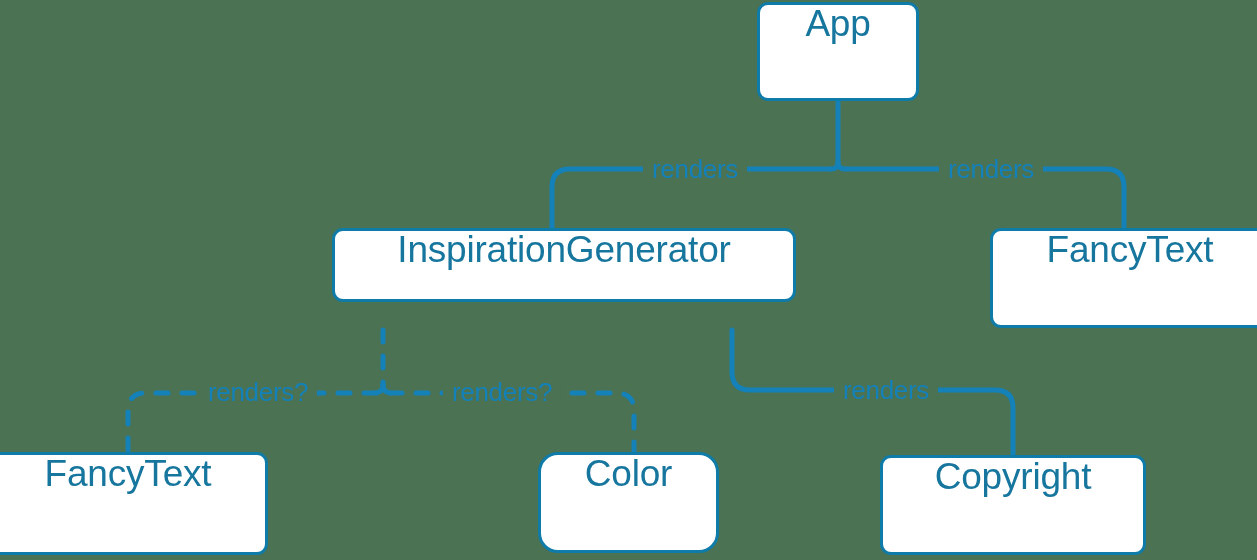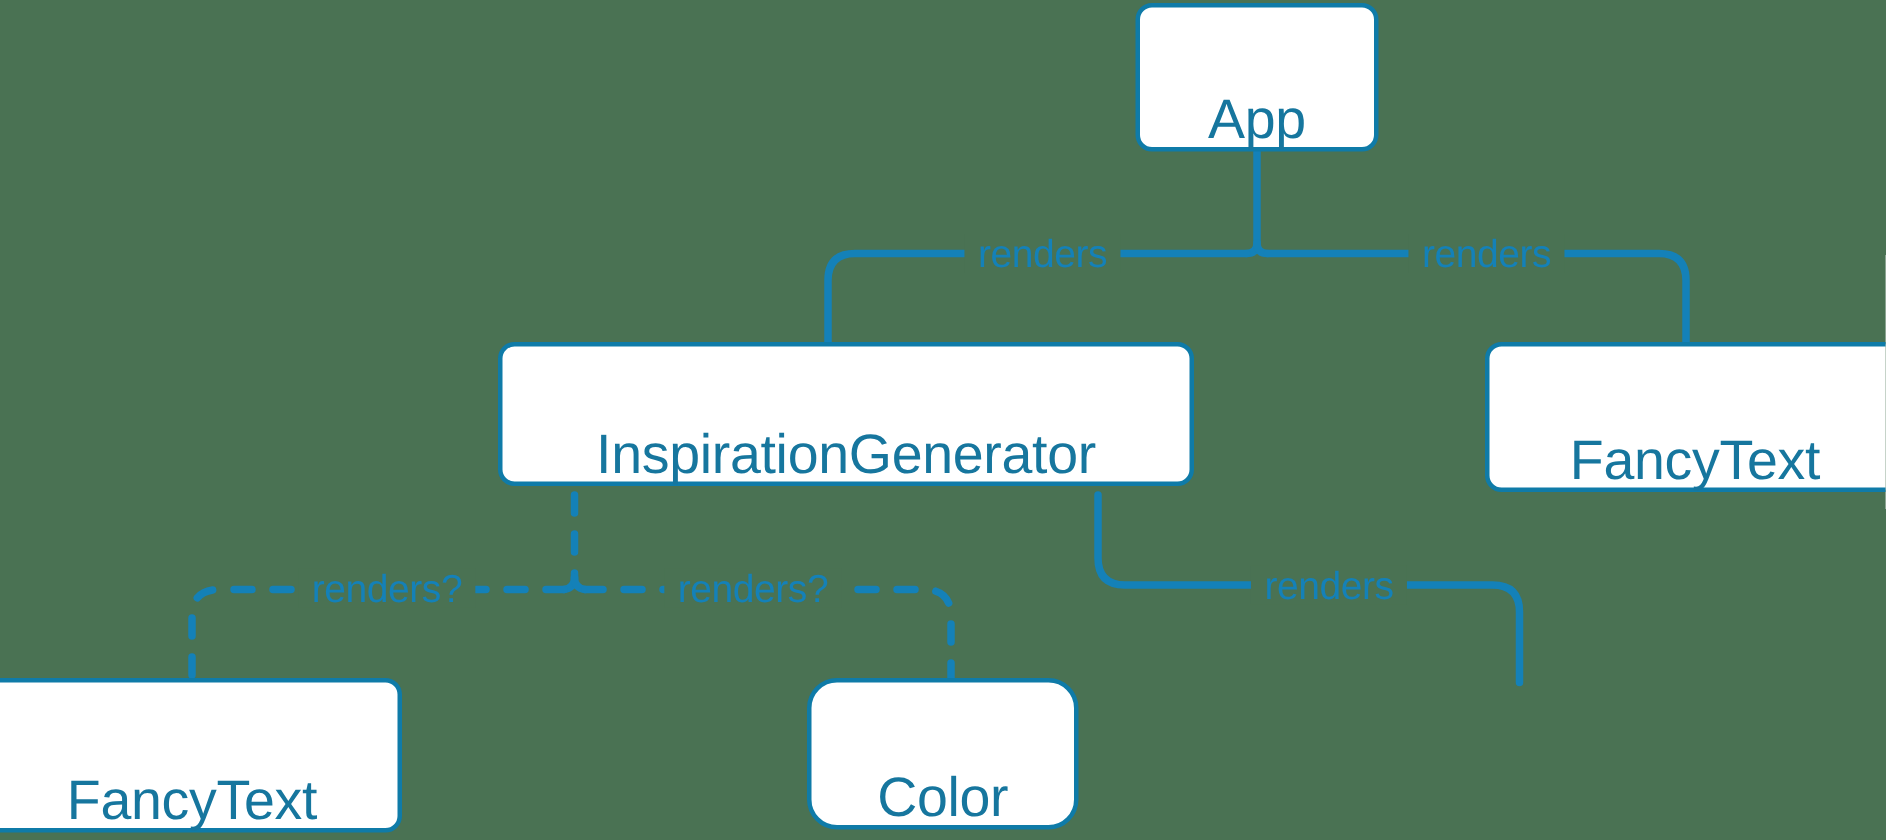--- a/index.html
+++ b/index.html
@@ -26,21 +26,21 @@
     height: 560px;
     display: block;
   }
   .node-box {
     position: absolute;
     box-sizing: border-box;
     background: #ffffff;
     border: 3px solid #0f7ba8;
     border-radius: 11px;
     display: flex;
-    align-items: flex-end;
+    align-items: flex-start;
     justify-content: center;
   }
   .node-label {
     color: #16769e;
     font-family: "Liberation Sans", sans-serif;
     font-size: 37px;
     font-weight: 400;
     letter-spacing: -0.2px;
     white-space: nowrap;
     line-height: 1;
@@ -54,21 +54,21 @@
     letter-spacing: -0.3px;
     white-space: nowrap;
     line-height: 1;
     transform: translate(-50%, -50%);
     background: #4a7253;
     padding: 0 9px;
     text-align: center;
   }
   
   #node-app          { left: 757px;  top: 2px;   width: 162px; height: 99px; }
-  #node-inspiration  { left: 332px;  top: 228px; width: 464px; height: 96px; }
+  #node-inspiration  { left: 332px;  top: 228px; width: 464px; height: 74px; }
   #node-fancytext-r  { left: 990px;  top: 228px; width: 280px; height: 100px; }
   #node-fancytext-b  { left: -12px;  top: 452px; width: 280px; height: 103px; }
   #node-color        { left: 538px;  top: 452px; width: 181px; height: 101px; border-radius: 20px; }
   #node-copyright    { left: 880px;  top: 455px; width: 266px; height: 100px; }
 
   #label-renders-1 { left: 695px;  top: 169px; }
   #label-renders-2 { left: 991px;  top: 169px; }
   #label-renders-3 { left: 886px;  top: 390px; }
   #label-renders-q1{ left: 258px;  top: 392px; }
   #label-renders-q2{ left: 502px;  top: 392px; }
@@ -113,20 +113,23 @@
   </div>
 
   <div class="node-box" id="node-fancytext-b">
     <span class="node-label">FancyText</span>
   </div>
 
   <div class="node-box" id="node-color">
     <span class="node-label">Color</span>
   </div>
 
+  <div class="node-box" id="node-copyright">
+    <span class="node-label">Copyright</span>
+  </div>
 
   <div class="edge-label" id="label-renders-1">renders</div>
 
   <div class="edge-label" id="label-renders-2">renders</div>
 
   <div class="edge-label" id="label-renders-3">renders</div>
 
   <div class="edge-label" id="label-renders-q1">renders?</div>
 
   <div class="edge-label" id="label-renders-q2">renders?</div>

